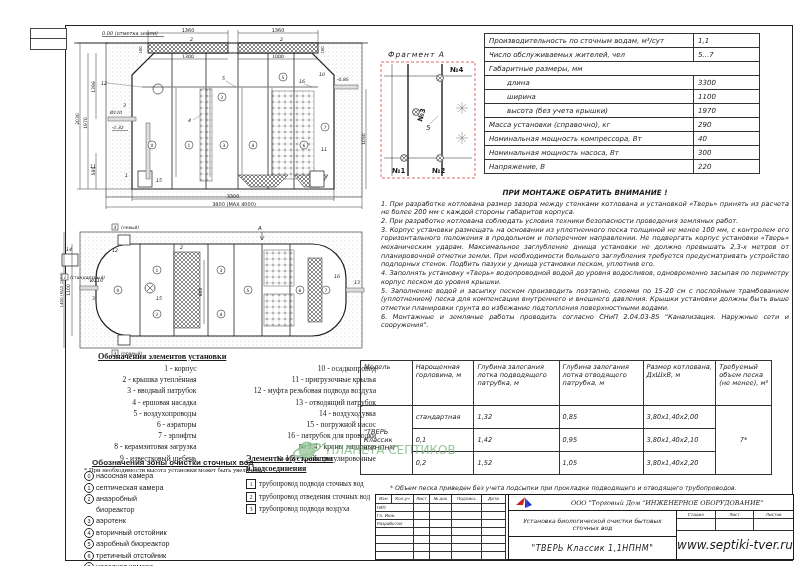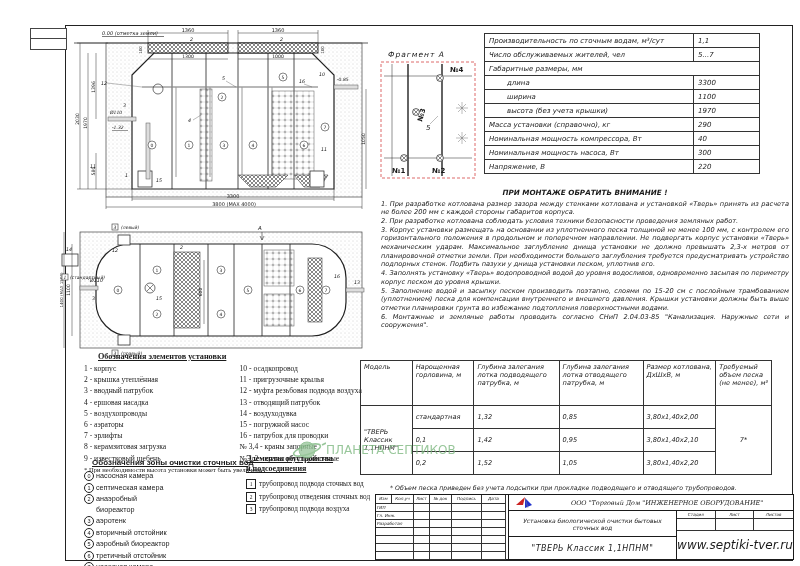--- a/index.html
+++ b/index.html
@@ -19,21 +19,21 @@
   .notes .ntitle{text-align:center;font-weight:bold;font-style:italic;font-size:7.2px;margin-bottom:2px;}
   
   .model{position:absolute;left:360px;top:360px;width:412px;font-style:italic;font-size:6.6px;}
   .model td,.model th{border:0.9px solid #333;padding:2px 3px;font-weight:normal;text-align:left;vertical-align:middle;}
   .model th{height:40px;vertical-align:top;}
   .model td{height:18px;}
   .mfoot{position:absolute;left:390px;top:484px;width:400px;font-style:italic;font-size:6.2px;}
   
   .legend{position:absolute;left:84px;top:352px;width:292px;font-family:"Liberation Serif",serif;font-size:7.6px;}
   .ltitle{font-weight:bold;font-size:8.2px;text-decoration:underline;margin-left:14px;margin-bottom:2px;}
-  .lcols{display:flex;}
+  .lcols{display:flex;text-align:right;}
   .lcol1{width:132px;}
   .lcol2{width:160px;margin-left:43px;}
   .lcol1 div,.lcol2 div{line-height:11.2px;white-space:nowrap;}
   .lfoot{font-size:6.6px;margin-top:2px;}
   .zones{position:absolute;left:84px;top:458px;width:170px;font-family:Liberation Sans, sans-serif;font-size:7.2px;}
   .ztitle{font-weight:bold;font-size:8px;text-decoration:underline;white-space:nowrap;margin-bottom:4px;margin-left:8px;}
   .zcols{display:flex;flex-direction:column;}
   .zcol{width:84px;}
   .zcol2{width:96px;}
   .zitem{display:flex;align-items:flex-start;line-height:10.5px;margin-bottom:1px;}

